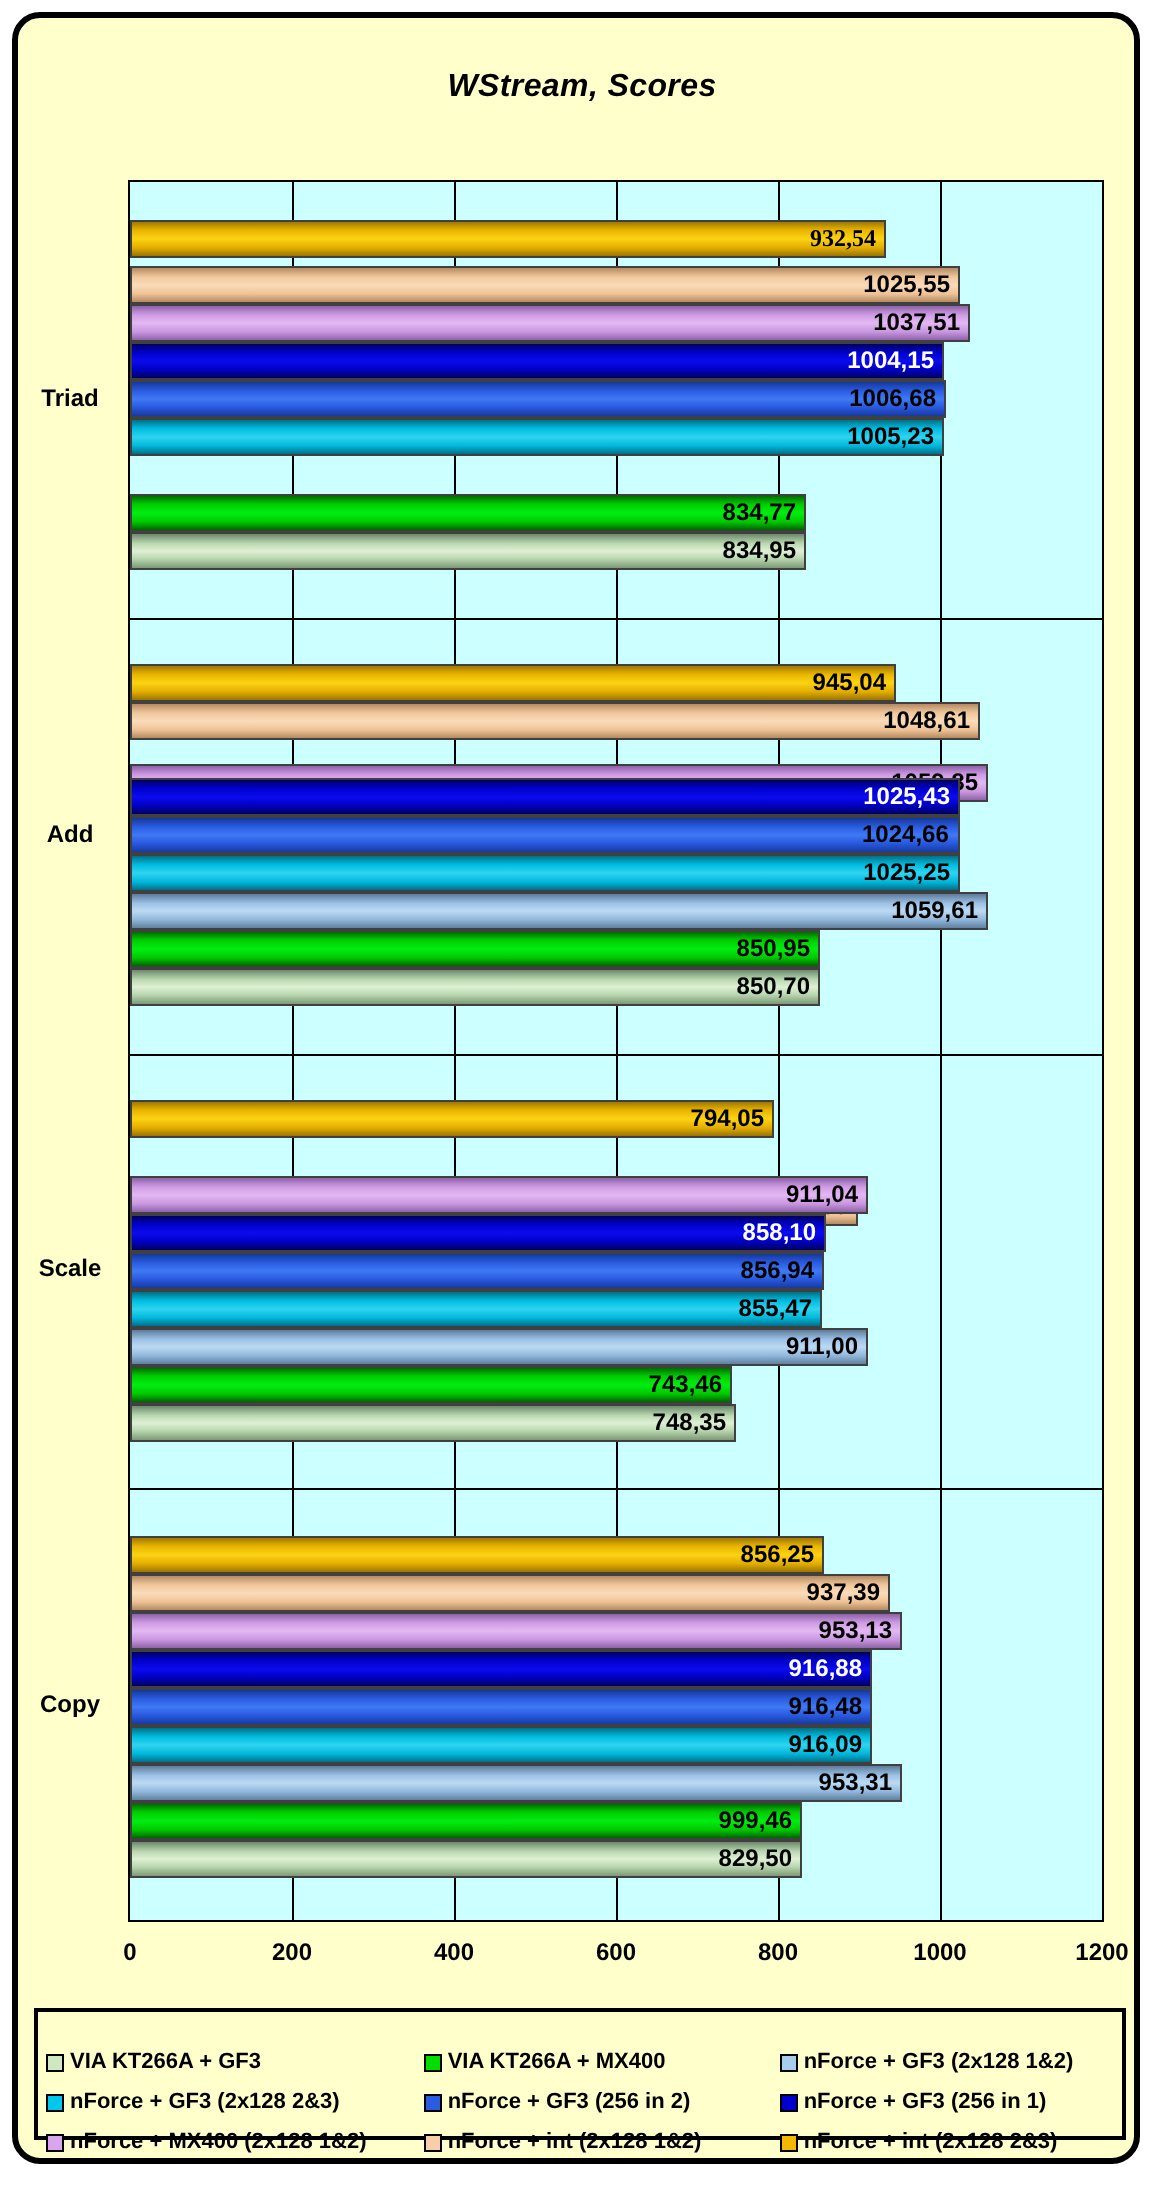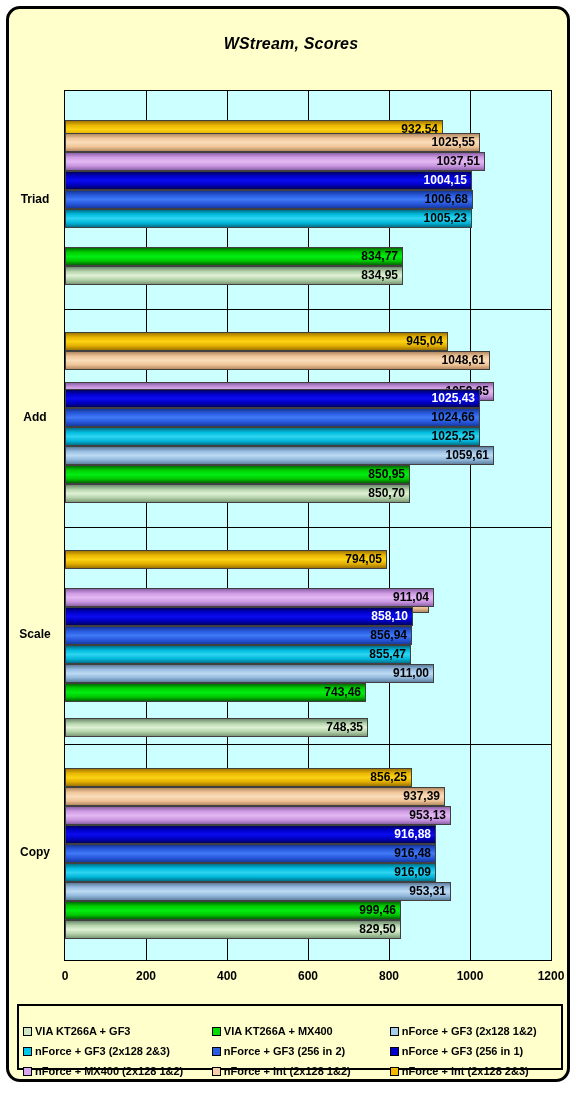--- a/index.html
+++ b/index.html
@@ -179,21 +179,21 @@
   <div id="chart-title">WStream, Scores</div>
 
   <div id="plot-area">
 
   <div class="gridline" style="left: 81px;"></div>
       <div class="gridline" style="left: 162px;"></div>
       <div class="gridline" style="left: 243px;"></div>
       <div class="gridline" style="left: 324px;"></div>
       <div class="gridline" style="left: 405px;"></div>
       <div class="gridline" style="left: 486px;"></div>
-      <div class="bar-row" style="top: 29px; width: 488px;">
+      <div class="bar-row" style="top: 19px; width: 488px; font-family: Liberation Serif, serif;">
         <div class="bar c8" title="nForce + int (2x128 2&amp;3): 932,54" style="width: 378px;"></div>
         <div class="bar-label" style="left: 329px; width: 44px; text-align: right;">932,54</div>
       </div>
       <div class="bar-row" style="top: 42.375px; width: 488px;">
         <div class="bar c7" title="nForce + int (2x128 1&amp;2): 1025,55" style="width: 415px;"></div>
         <div class="bar-label" style="left: 366px; width: 44px; text-align: right;">1025,55</div>
       </div>
       <div class="bar-row" style="top: 61.375px; width: 488px;">
         <div class="bar c6" title="nForce + MX400 (2x128 1&amp;2): 1037,51" style="width: 420px;"></div>
         <div class="bar-label" style="left: 371px; width: 44px; text-align: right;">1037,51</div>
@@ -230,21 +230,21 @@
       <div class="bar-row" style="top: 291px; width: 488px; padding-left: 36px;">
         <div class="bar c6" title="nForce + MX400 (2x128 1&amp;2): 1059,85" style="width: 429px;"></div>
         <div class="bar-label" style="left: 380px; width: 44px; text-align: right;">1059,85</div>
       </div>
       <div class="bar-row" style="top: 298.125px; width: 488px;">
         <div class="bar c5" title="nForce + GF3 (256 in 1): 1025,43" style="width: 415px;"></div>
         <div class="bar-label light" style="left: 366px; width: 44px; text-align: right;">1025,43</div>
       </div>
       <div class="bar-row" style="top: 317.125px; width: 488px;">
         <div class="bar c4" title="nForce + GF3 (256 in 2): 1024,66" style="width: 415px;"></div>
-        <div class="bar-label" style="left: 366px; width: 44px; text-align: center;">1024,66</div>
+        <div class="bar-label" style="left: 366px; width: 44px; text-align: left;">1024,66</div>
       </div>
       <div class="bar-row" style="top: 336.125px; width: 488px;">
         <div class="bar c3" title="nForce + GF3 (2x128 2&amp;3): 1025,25" style="width: 415px;"></div>
         <div class="bar-label" style="left: 366px; width: 44px; text-align: right;">1025,25</div>
       </div>
       <div class="bar-row" style="top: 355.125px; width: 488px;">
         <div class="bar c2" title="nForce + GF3 (2x128 1&amp;2): 1059,61" style="width: 429px;"></div>
         <div class="bar-label" style="left: 380px; width: 44px; text-align: right;">1059,61</div>
       </div>
       <div class="bar-row" style="top: 374.125px; width: 488px;">
@@ -281,21 +281,21 @@
         <div class="bar-label" style="left: 297px; width: 44px; text-align: right;">855,47</div>
       </div>
       <div class="bar-row" style="top: 572.875px; width: 488px;">
         <div class="bar c2" title="nForce + GF3 (2x128 1&amp;2): 911,00" style="width: 369px;"></div>
         <div class="bar-label" style="left: 320px; width: 44px; text-align: right;">911,00</div>
       </div>
       <div class="bar-row" style="top: 591.875px; width: 488px;">
         <div class="bar c1" title="VIA KT266A + MX400: 743,46" style="width: 301px;"></div>
         <div class="bar-label" style="left: 252px; width: 44px; text-align: right;">743,46</div>
       </div>
-      <div class="bar-row" style="top: 610.875px; width: 488px; margin-top: 16px;">
+      <div class="bar-row" style="top: 610.875px; width: 488px;">
         <div class="bar c0" title="VIA KT266A + GF3: 748,35" style="width: 303px;"></div>
         <div class="bar-label" style="left: 254px; width: 44px; text-align: right;">748,35</div>
       </div>
       <div class="group-sep" style="top: 653.25px;"></div>
       <div class="bar-row" style="top: 676.625px; width: 488px;">
         <div class="bar c8" title="nForce + int (2x128 2&amp;3): 856,25" style="width: 347px;"></div>
         <div class="bar-label" style="left: 298px; width: 44px; text-align: right;">856,25</div>
       </div>
       <div class="bar-row" style="top: 695.625px; width: 488px;">
         <div class="bar c7" title="nForce + int (2x128 1&amp;2): 937,39" style="width: 380px;"></div>

